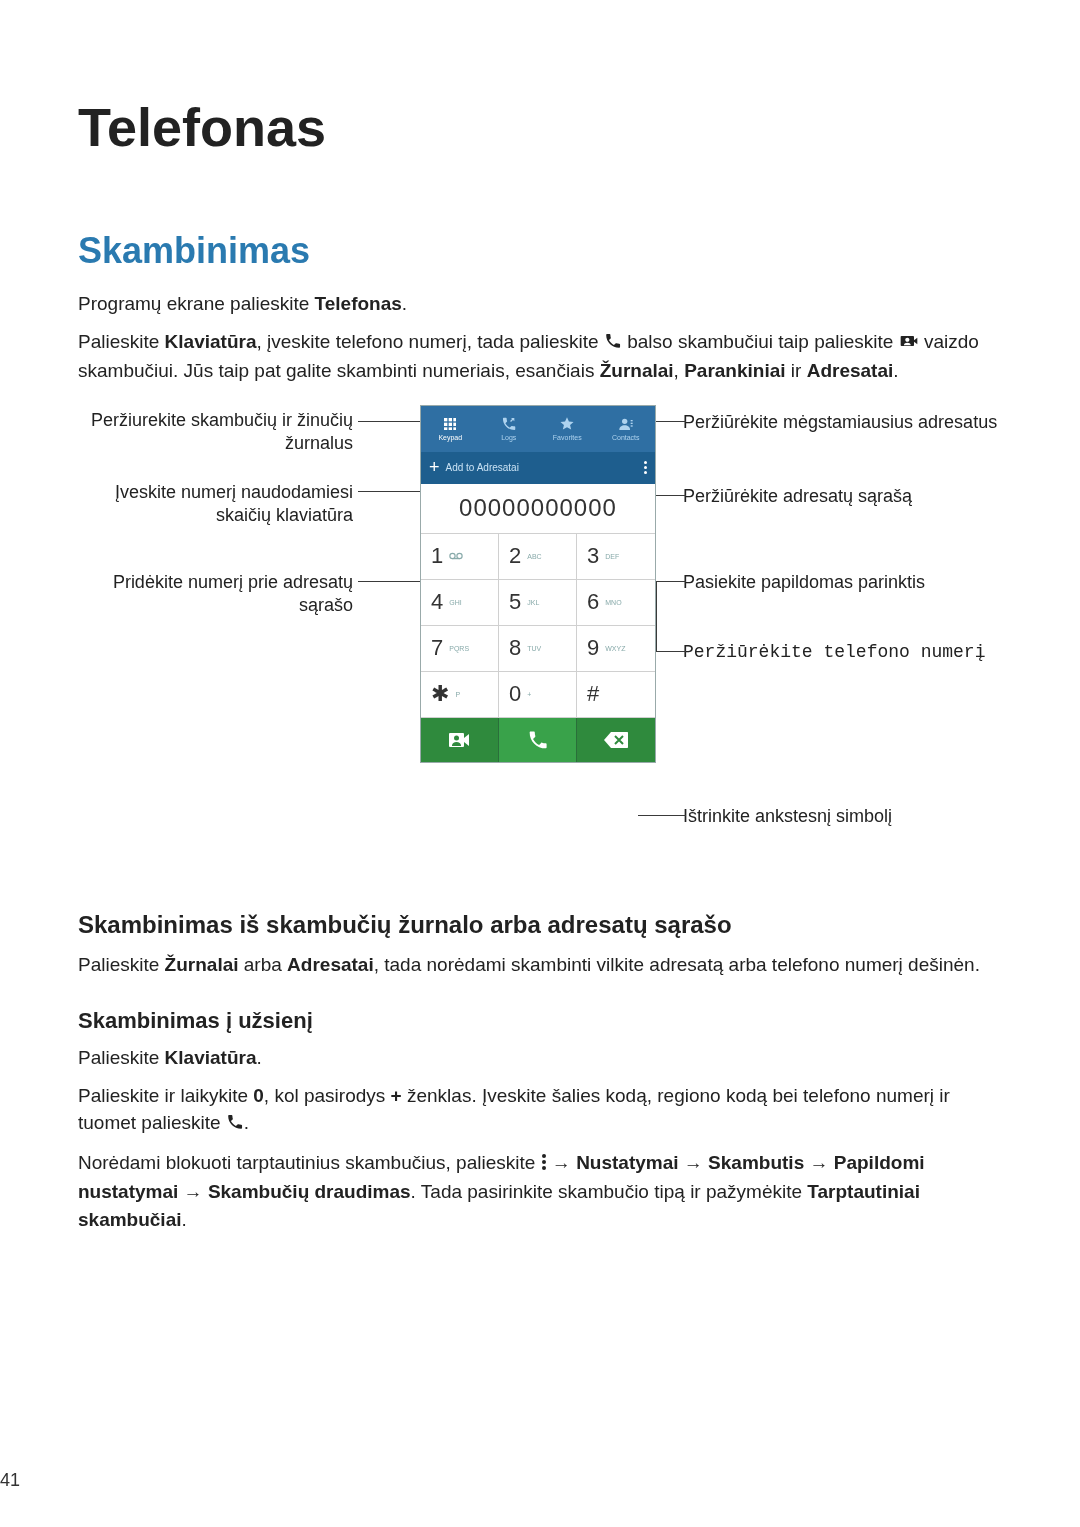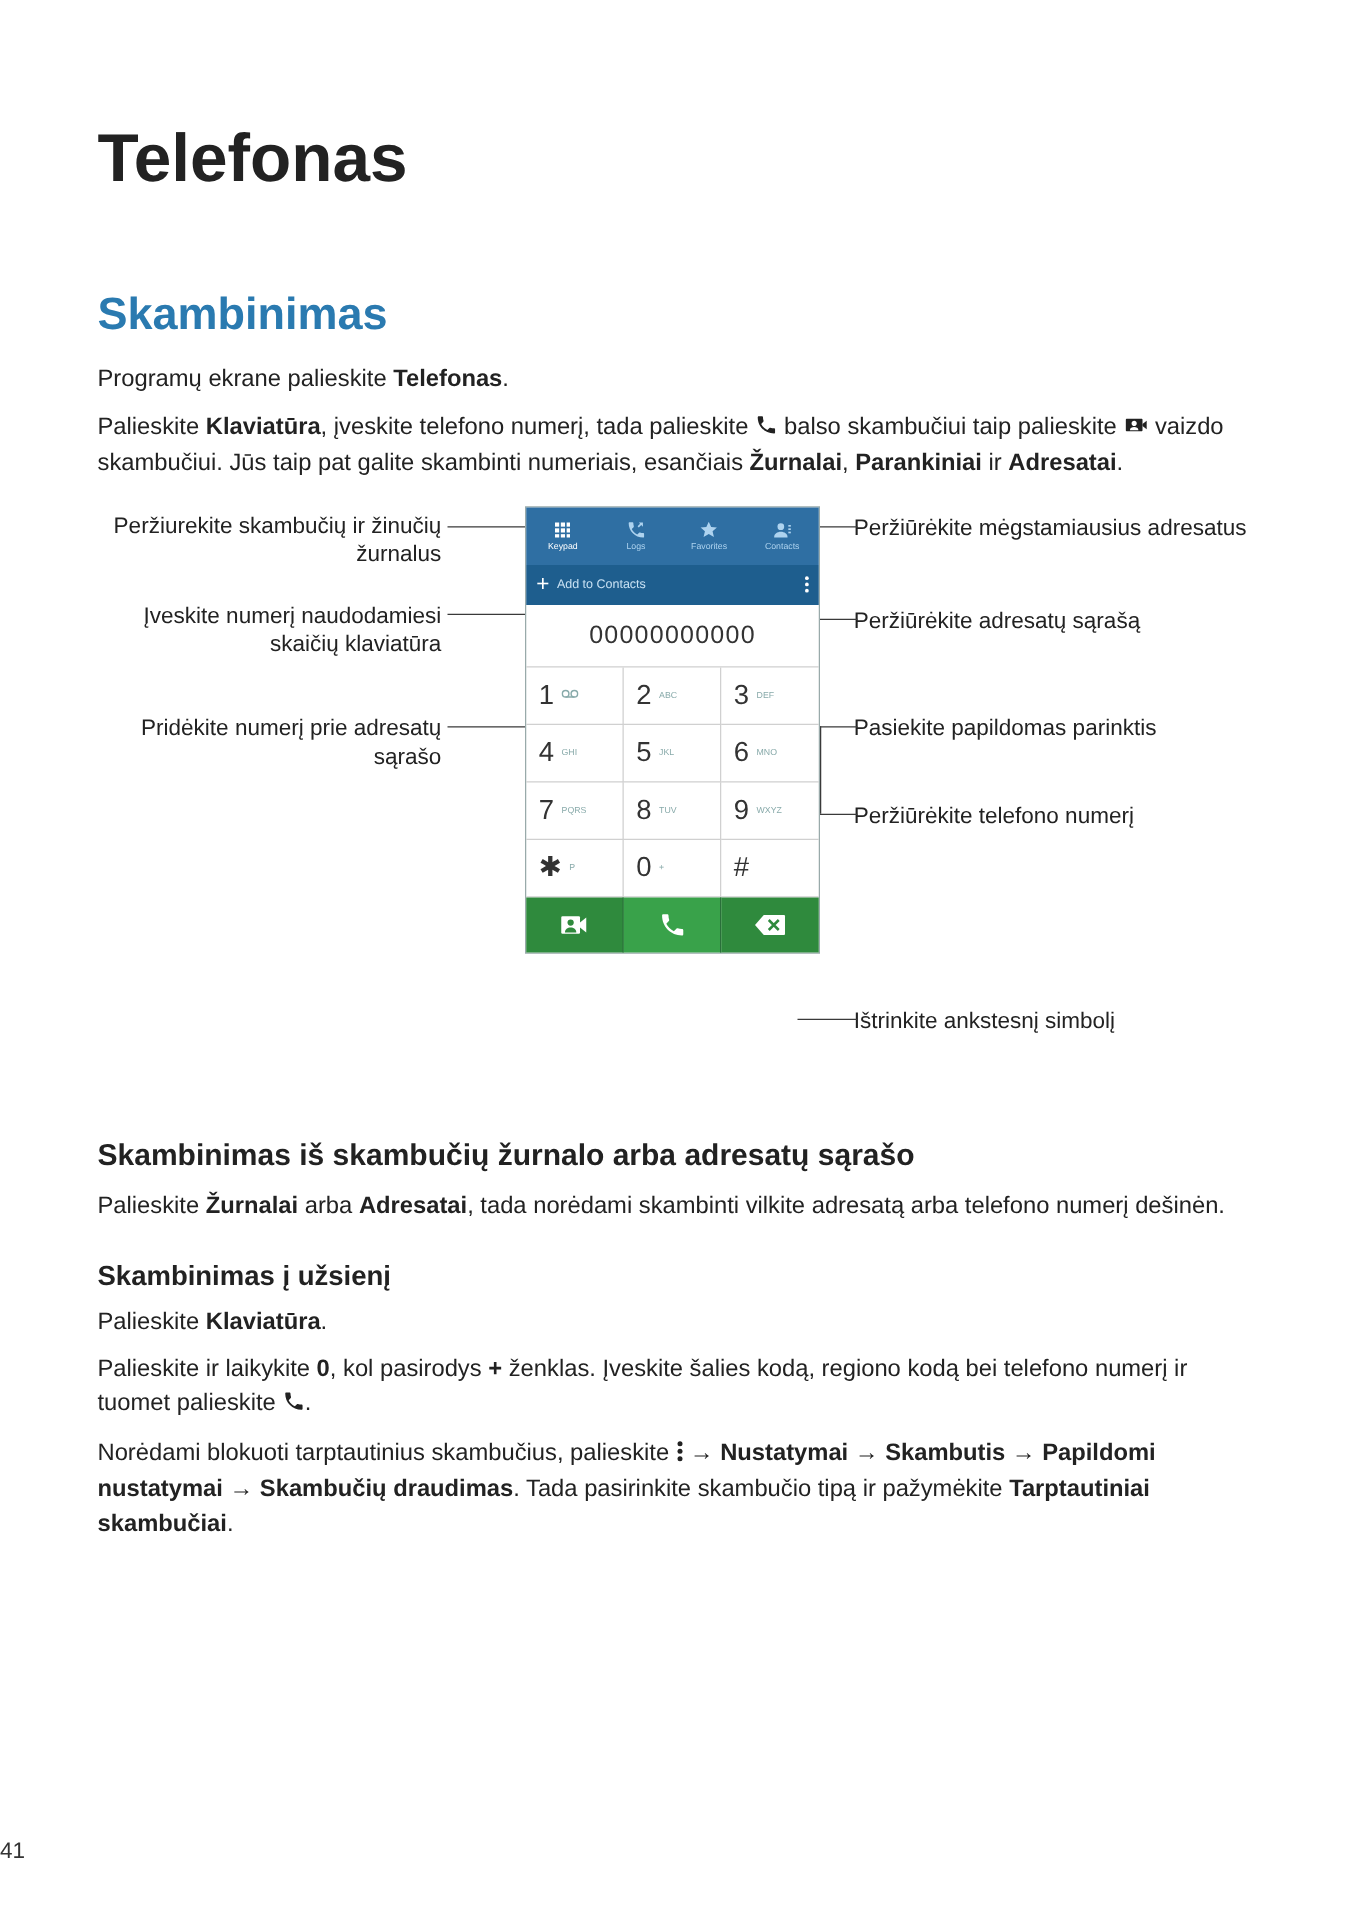--- a/index.html
+++ b/index.html
@@ -22,21 +22,21 @@
 
   .phone { position: absolute; left: 342px; top: 0; width: 236px; border: 1px solid #9aa; background: #fff; }
   .phone-tabs { display: flex; background: #2f6fa3; height: 46px; }
   .phone-tab { flex: 1; display: flex; flex-direction: column; align-items: center; justify-content: center; color: #aed3ef; font-size: 7px; gap: 2px; }
   .phone-tab.active { color: #fff; }
   .tab-ico { width: 16px; height: 16px; }
   .add-row { display: flex; align-items: center; height: 32px; background: #1e5e8e; color: #c9e2f4; font-size: 10px; padding: 0 8px; justify-content: space-between; }
   .add-row .plus { font-size: 18px; color: #fff; margin-right: 6px; }
   .add-row .more { color: #fff; font-size: 18px; line-height: 0.6; letter-spacing: 0; display: flex; flex-direction: column; gap: 2px; }
   .add-row .more span { width: 3px; height: 3px; background: #fff; border-radius: 50%; display: block; }
-  .number-row { height: 50px; display: flex; align-items: center; justify-content: center; font-size: 20px; color: #333; border-bottom: 1px solid #d0d0d0; font-family: 'Segoe UI', Arial, sans-serif; font-weight: 300; letter-spacing: 1px; }
+  .number-row { height: 50px; display: flex; align-items: center; justify-content: center; font-size: 24px; color: #333; border-bottom: 1px solid #d0d0d0; font-family: 'Segoe UI', Arial, sans-serif; font-weight: 300; letter-spacing: 1px; }
   .keypad { display: grid; grid-template-columns: 1fr 1fr 1fr; }
   .key { height: 46px; border: 1px solid #d0d0d0; border-top: none; border-left: none; display: flex; align-items: center; padding-left: 10px; gap: 6px; }
   .key:nth-child(3n) { border-right: none; }
   .key .digit { font-size: 22px; color: #333; font-weight: 300; }
   .key .sub { font-size: 7px; color: #8aa; text-transform: uppercase; }
   .action-row { display: grid; grid-template-columns: 1fr 1fr 1fr; height: 44px; }
   .action { display: flex; align-items: center; justify-content: center; border-right: 1px solid #2a6f3a; }
   .action:last-child { border-right: none; }
   .action.vid { background: #2f8a3d; }
   .action.call { background: #39a24a; }
@@ -77,21 +77,21 @@
     <div class="labels-left">
       <div class="lbl" style="top:4px; right:0; width:275px;">Peržiurekite skambučių ir žinučių žurnalus</div>
       <div class="lbl" style="top:76px; right:0; width:275px;">Įveskite numerį naudodamiesi skaičių klaviatūra</div>
       <div class="lbl" style="top:166px; right:0; width:275px;">Pridėkite numerį prie adresatų sąrašo</div>
     </div>
 
     <div class="labels-right">
       <div class="lbl" style="top:6px; left:0; width:315px;">Peržiūrėkite mėgstamiausius adresatus</div>
       <div class="lbl" style="top:80px; left:0; width:315px;">Peržiūrėkite adresatų sąrašą</div>
       <div class="lbl" style="top:166px; left:0; width:315px;">Pasiekite papildomas parinktis</div>
-      <div class="lbl" style="top:236px; left:0; width:315px;">Peržiūrėkite telefono numerį</div>
+      <div class="lbl" style="top:236px; left:0; width:315px;font-family:Liberation Mono, monospace;">Peržiūrėkite telefono numerį</div>
       <div class="lbl" style="top:400px; left:0; width:315px;">Ištrinkite ankstesnį simbolį</div>
     </div>
 
     <div class="connector" style="left:280px; top:16px; width:140px;"></div>
     <div class="connector-v" style="left:420px; top:16px; height:7px;"></div>
     <div class="connector" style="left:280px; top:86px; width:62px;"></div>
     <div class="connector-v" style="left:370px; top:23px; height:63px;"></div>
     <div class="connector" style="left:280px; top:176px; width:62px;"></div>
     <div class="connector-v" style="left:360px; top:78px; height:98px;"></div>
 
@@ -141,21 +141,21 @@
               <rect x="19" y="6" width="3" height="2" fill="#aed3ef"></rect>
               <rect x="19" y="10" width="3" height="2" fill="#aed3ef"></rect>
               <rect x="19" y="14" width="3" height="2" fill="#aed3ef"></rect>
             </svg>
           <span>Contacts</span>
         </div>
       </div>
       <div class="add-row">
         <div style="display:flex;align-items:center;">
           <span class="plus">+</span>
-          <span>Add to Contacts</span>
+          <span>Add to Adresatai</span>
         </div>
         <div class="more">
             <span></span>
             <span></span>
             <span></span>
           </div>
       </div>
       <div class="number-row">00000000000</div>
       <div class="keypad">
         <div class="key">

